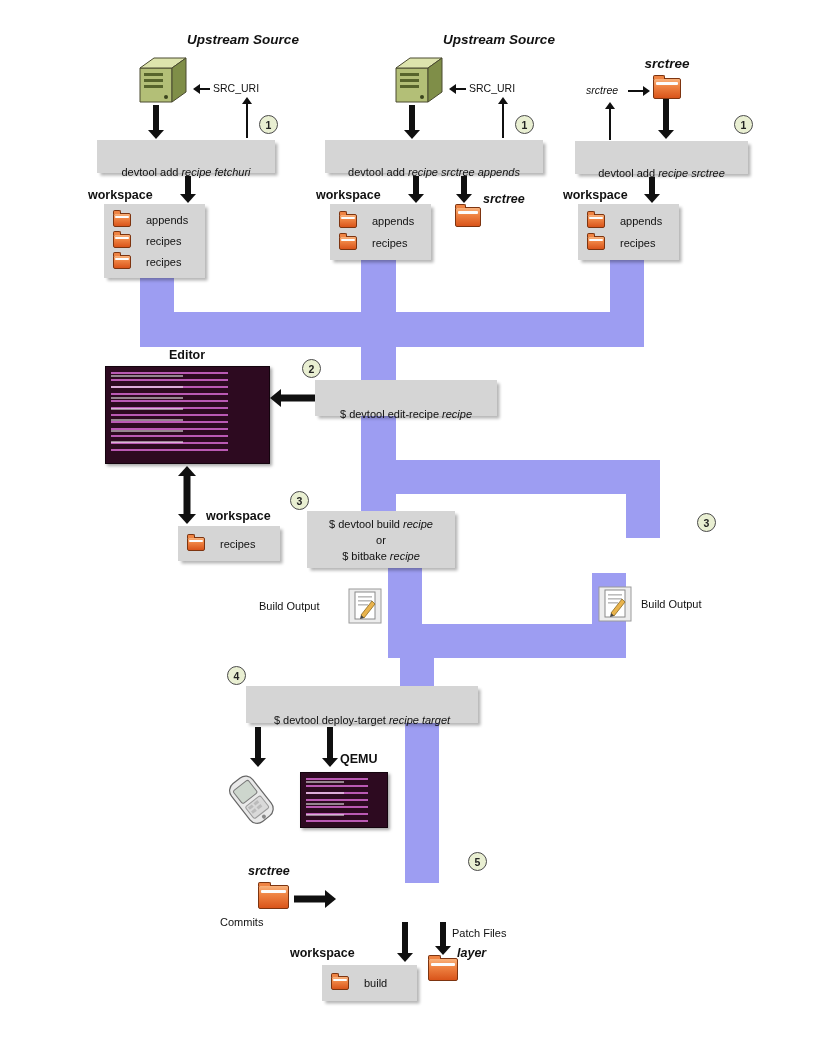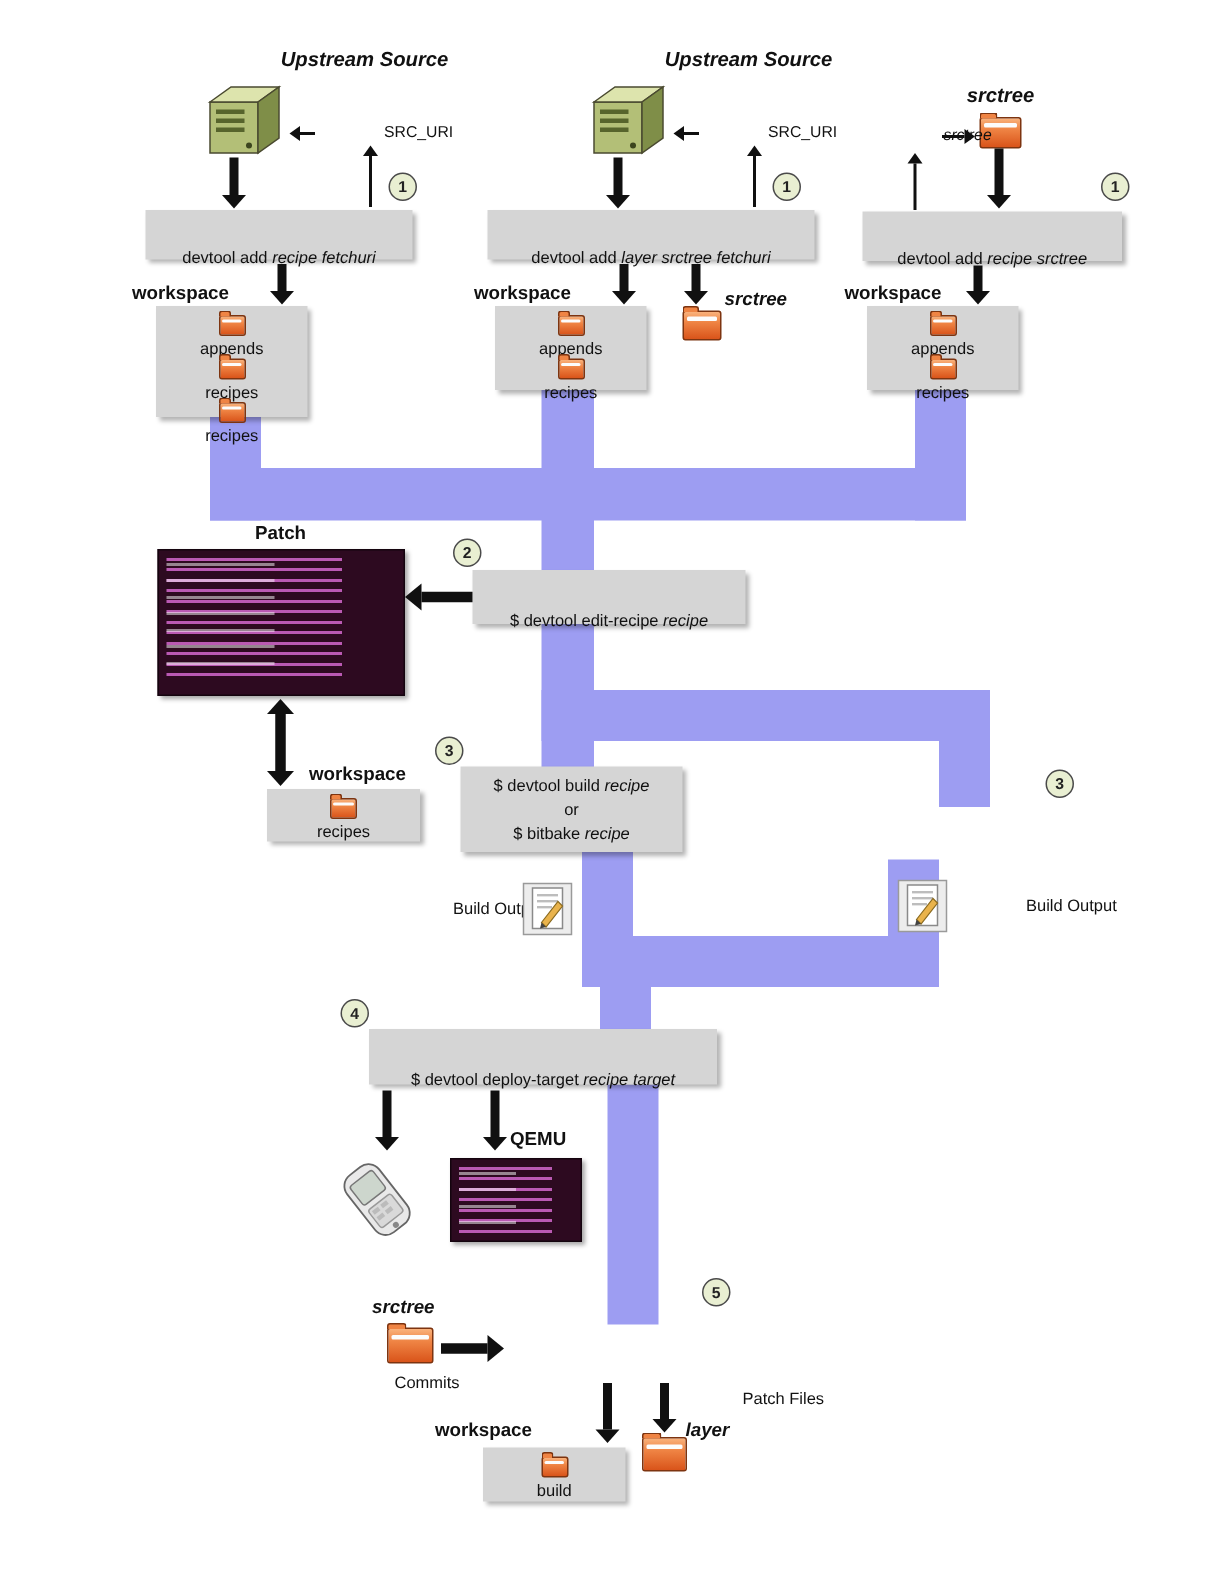--- a/index.html
+++ b/index.html
@@ -12,24 +12,24 @@
   .cmd{position:absolute;background:var(--box,#d5d5d5);box-shadow:2.5px 2.5px 3px rgba(0,0,0,.3);
        display:flex;align-items:center;justify-content:center;font-size:11px;color:#101010;
        z-index:2;padding:0 6px;text-align:center;}
   .cmd .p,.cmd .v{white-space:pre;margin-top:31px;}
   .cmd .v{font-style:italic;}
   .cmd.multi{flex-direction:column;justify-content:center;line-height:16px;}
   .cmd.multi .line{white-space:pre;}
   
   .ws{position:absolute;background:var(--box,#d5d5d5);box-shadow:2.5px 2.5px 3px rgba(0,0,0,.3);
       z-index:2;padding:6px 9px;display:flex;flex-direction:column;justify-content:space-around;box-sizing:border-box;}
-  .ws .row{display:flex;align-items:center;gap:3px;font-size:11px;flex-direction:column;}
+  .ws .row{display:flex;align-items:center;gap:15px;font-size:11px;}
   .wstitle{position:absolute;font-weight:bold;font-size:12.5px;z-index:3;}
   .title{position:absolute;font-weight:bold;font-style:italic;font-size:13.5px;text-align:center;z-index:3;}
-  .lbl{position:absolute;font-size:10.5px;z-index:3;margin-left:43px;}
+  .lbl{position:absolute;font-size:10.5px;z-index:3;}
   .blbl{position:absolute;font-weight:bold;font-size:12.5px;z-index:3;}
   .bilbl{position:absolute;font-weight:bold;font-style:italic;font-size:12.5px;z-index:3;}
   
   .step{position:absolute;width:17px;height:17px;border-radius:50%;background:var(--stepfill,#e9efd2);
         border:1.5px solid #4a4a4a;color:#222;font-size:10.5px;font-weight:bold;
         display:flex;align-items:center;justify-content:center;z-index:4;}
   
   .folder{position:relative;background:linear-gradient(180deg,#f9b27c 0%,#ef8444 38%,#d9541a 100%);
           border:1px solid #7d3410;border-radius:2px;z-index:2;flex:0 0 auto;}
   .folder::before{content:"";position:absolute;left:8%;right:8%;top:18%;height:16%;background:#fcfcfc;border-radius:1px;}
@@ -137,21 +137,21 @@
       <circle cx="34" cy="42" r="2" fill="#3c451e"></circle>
     </svg>
   </div>
   <div class="arr thinleft" style="left:449px;top:83px;width:17px"></div>
   <div class="lbl" style="left:469px;top:82px">SRC_URI</div>
   <div class="arr thinup" style="left:497px;top:97px;height:41px"></div>
   <div class="arr down" style="left:404px;top:105px;height:34px"></div>
   <div class="step" style="left:515px;top:115px">1</div>
   <div class="cmd" style="left:325px;top:140px;width:206px;height:33px">
     <span class="p">devtool add </span>
-      <span class="v">layer srctree fetchuri</span>
+      <span class="v">recipe srctree appends</span>
   </div>
   <div class="arr down" style="left:408px;top:176px;height:27px"></div>
   <div class="arr down" style="left:456px;top:176px;height:27px"></div>
   <div class="wstitle" style="left:316px;top:188px">workspace</div>
   <div class="ws" style="left:330px;top:204px;width:101px;height:56px">
     <div class="row">
         <span class="folder sm"></span>
         <span>appends</span>
       </div>
     <div class="row">
@@ -179,21 +179,21 @@
     <div class="row">
         <span class="folder sm"></span>
         <span>appends</span>
       </div>
     <div class="row">
         <span class="folder sm"></span>
         <span>recipes</span>
       </div>
   </div>
 
-  <div class="blbl" style="left:131px;top:348px;width:112px;text-align:center">Patch</div>
+  <div class="blbl" style="left:131px;top:348px;width:112px;text-align:center">Editor</div>
   <div class="term" style="left:105px;top:366px;width:163px;height:96px"></div>
   <div class="step" style="left:302px;top:359px">2</div>
   <div class="arr left" style="left:270px;top:389px;width:45px"></div>
   <div class="cmd" style="left:315px;top:380px;width:170px;height:36px">
     <span class="p">$ devtool edit-recipe </span>
       <span class="v">recipe</span>
   </div>
   <div class="arr updown" style="left:177px;top:466px;height:58px">
     <span class="shaft"></span>
       <span class="hu"></span>

